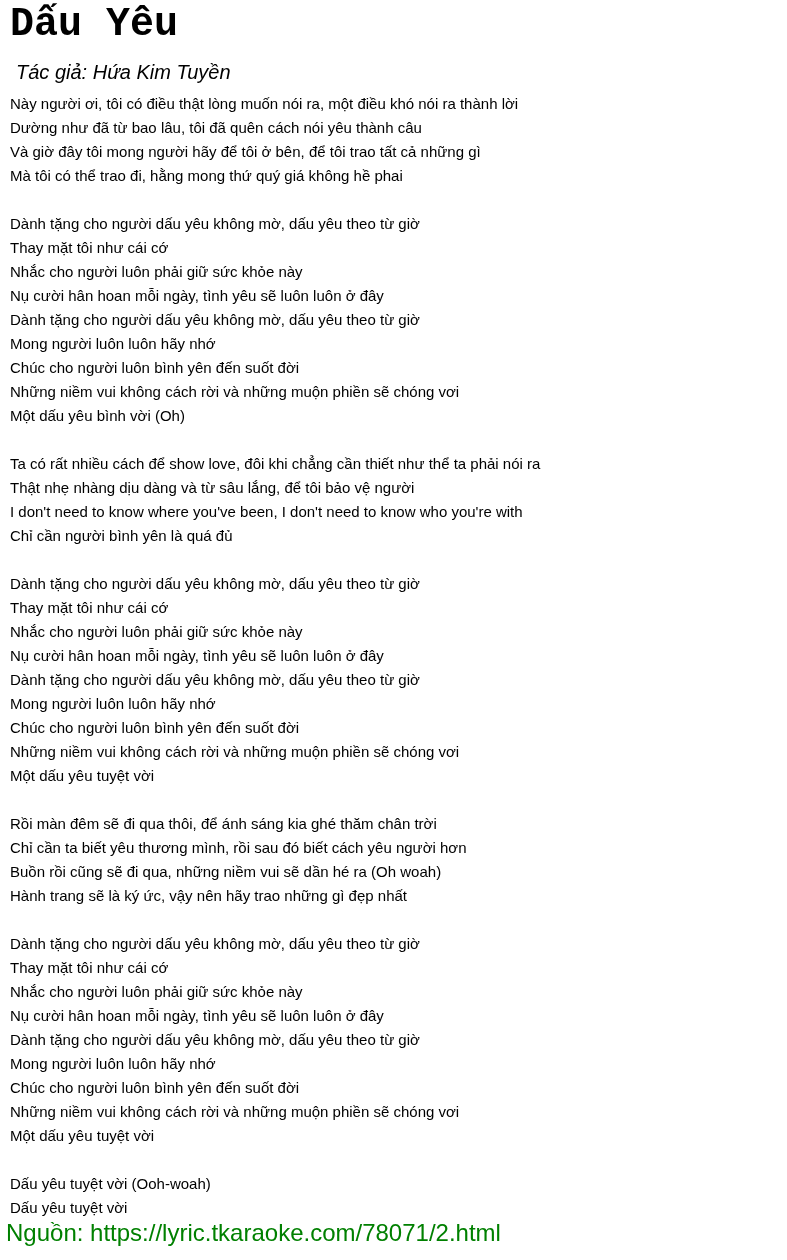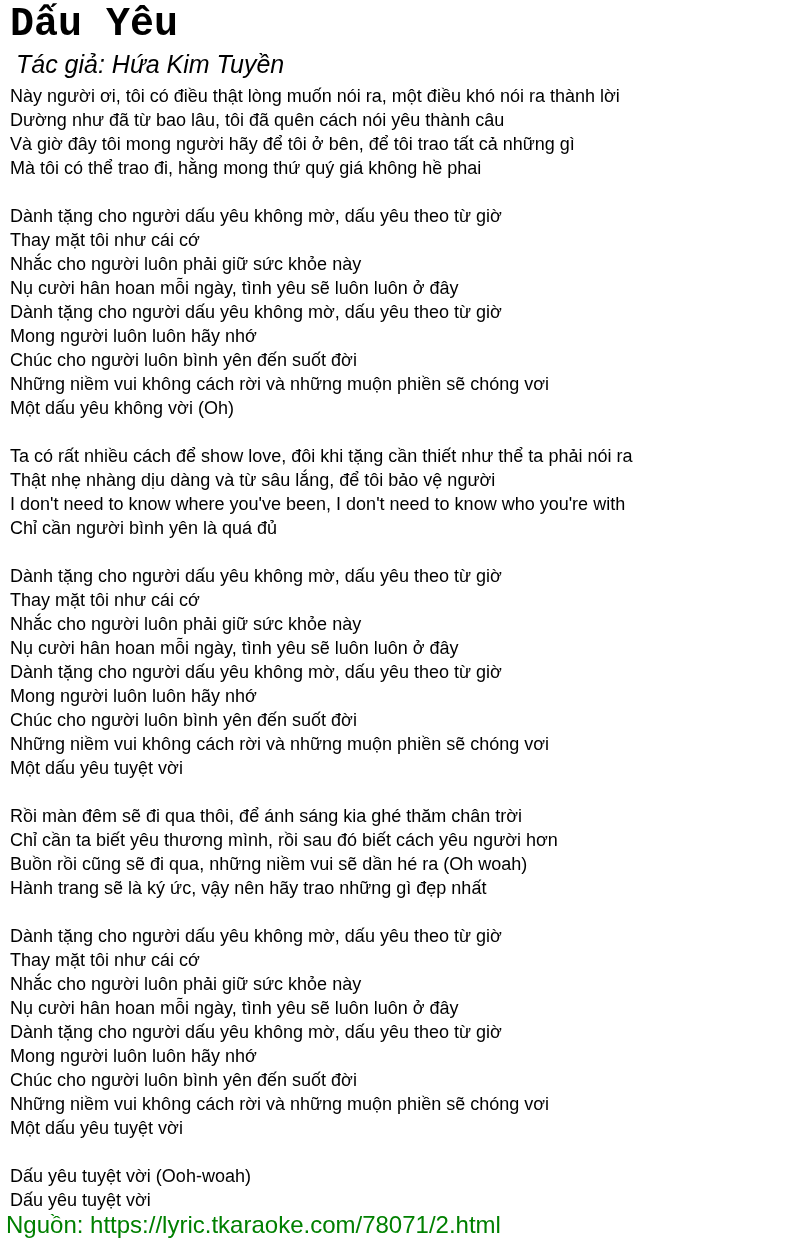--- a/index.html
+++ b/index.html
@@ -20,36 +20,36 @@
   .page-title {
     font-size: 40px;
     font-weight: bold;
     line-height: 46px;
     margin: 0 0 4px 0;
     color: #000000;
     font-family: Liberation Mono, monospace;
   }
   .author-line {
     font-style: italic;
-    font-size: 25px;
+    font-size: 20px;
     line-height: 24px;
-    margin: 4px 0 8px 6px;
+    margin: 12px 0 8px 6px;
     color: #000000;
   }
   .lyrics {
     margin: 0;
   }
   .stanza {
     margin: 0 0 24px 0;
   }
   .stanza:last-child {
     margin-bottom: 2px;
   }
   .lyric-line {
-    font-size: 18px;
+    font-size: 15px;
     line-height: 24px;
     white-space: nowrap;
     color: #000000;
   }
   .source-line {
     font-size: 24px;
     line-height: 22px;
     margin-left: -4px;
   }
   .source-label,
@@ -75,24 +75,24 @@
       </div>
       <div class="stanza">
         <div class="lyric-line">Dành tặng cho người dấu yêu không mờ, dấu yêu theo từ giờ</div>
         <div class="lyric-line">Thay mặt tôi như cái cớ</div>
         <div class="lyric-line">Nhắc cho người luôn phải giữ sức khỏe này</div>
         <div class="lyric-line">Nụ cười hân hoan mỗi ngày, tình yêu sẽ luôn luôn ở đây</div>
         <div class="lyric-line">Dành tặng cho người dấu yêu không mờ, dấu yêu theo từ giờ</div>
         <div class="lyric-line">Mong người luôn luôn hãy nhớ</div>
         <div class="lyric-line">Chúc cho người luôn bình yên đến suốt đời</div>
         <div class="lyric-line">Những niềm vui không cách rời và những muộn phiền sẽ chóng vơi</div>
-        <div class="lyric-line">Một dấu yêu không vời (Oh)</div>
+        <div class="lyric-line">Một dấu yêu bình vời (Oh)</div>
       </div>
       <div class="stanza">
-        <div class="lyric-line">Ta có rất nhiều cách để show love, đôi khi tặng cần thiết như thể ta phải nói ra</div>
+        <div class="lyric-line">Ta có rất nhiều cách để show love, đôi khi chẳng cần thiết như thể ta phải nói ra</div>
         <div class="lyric-line">Thật nhẹ nhàng dịu dàng và từ sâu lắng, để tôi bảo vệ người</div>
         <div class="lyric-line">I don't need to know where you've been, I don't need to know who you're with</div>
         <div class="lyric-line">Chỉ cần người bình yên là quá đủ</div>
       </div>
       <div class="stanza">
         <div class="lyric-line">Dành tặng cho người dấu yêu không mờ, dấu yêu theo từ giờ</div>
         <div class="lyric-line">Thay mặt tôi như cái cớ</div>
         <div class="lyric-line">Nhắc cho người luôn phải giữ sức khỏe này</div>
         <div class="lyric-line">Nụ cười hân hoan mỗi ngày, tình yêu sẽ luôn luôn ở đây</div>
         <div class="lyric-line">Dành tặng cho người dấu yêu không mờ, dấu yêu theo từ giờ</div>

